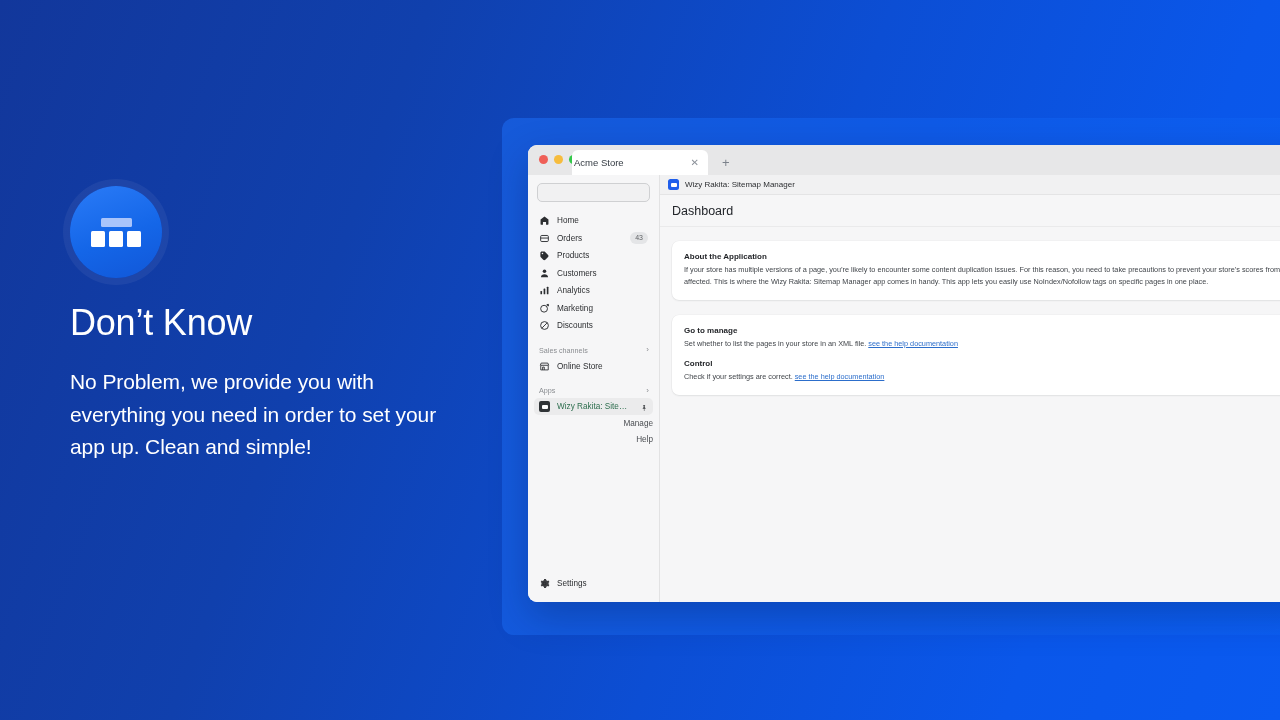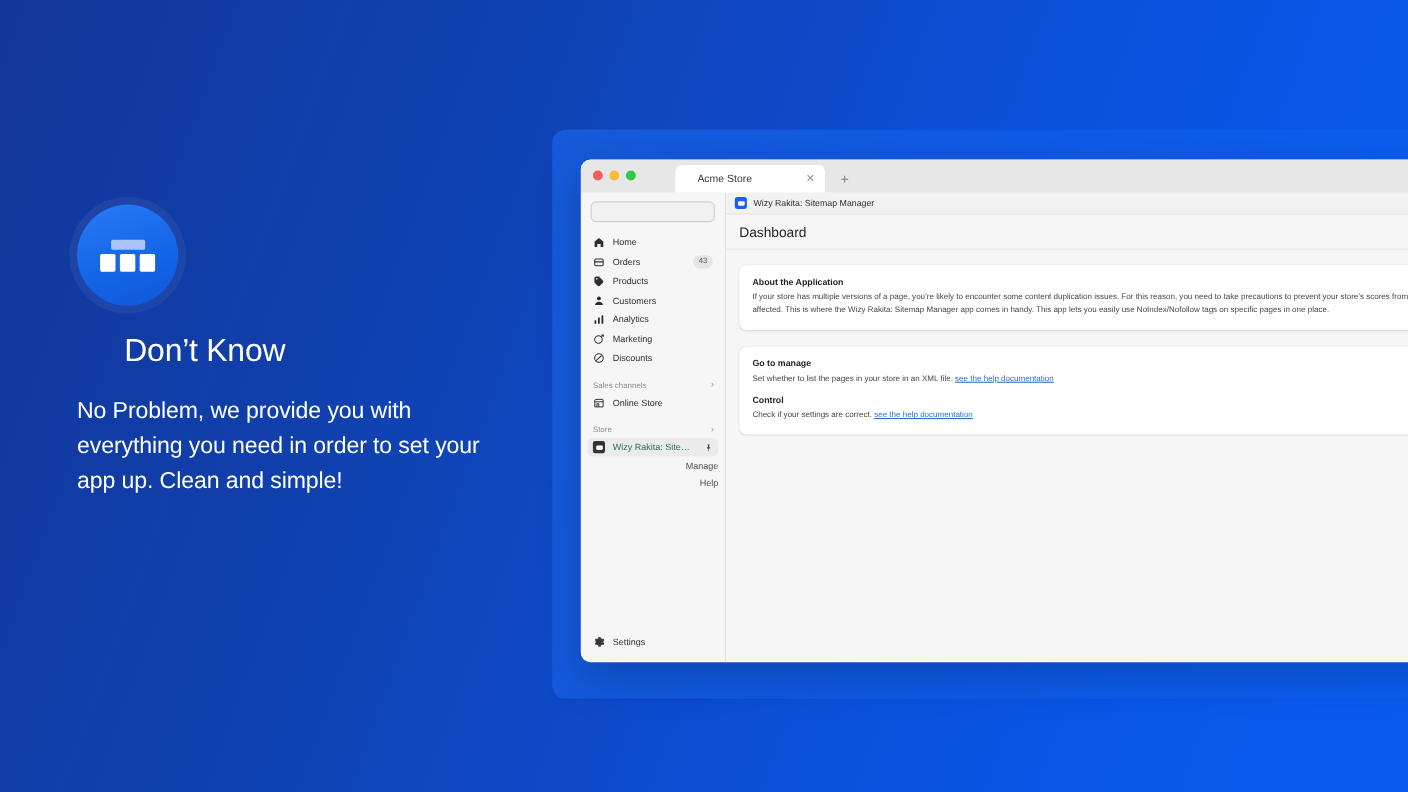--- a/index.html
+++ b/index.html
@@ -24,22 +24,22 @@
     display: flex; align-items: center; justify-content: center;
     position: relative;
   }
   .logo-mark { width: 48px; display: flex; flex-direction: column; align-items: center; gap: 4px; }
   .logo-top-bar { width: 31px; height: 9px; border-radius: 1.5px; background: #a9c4fb; }
   .logo-row { display: flex; gap: 4px; }
   .logo-sq { width: 14px; height: 16px; border-radius: 1.5px; background: #ffffff; }
 
   .headline { margin-top: 24px; }
   .headline-line1 {
-    font-size: 29px; font-weight: 400; color: #ffffff;
-    letter-spacing: -0.2px; line-height: 1.18; margin-left: 43px;
+    font-size: 36px; font-weight: 400; color: #ffffff;
+    letter-spacing: -0.2px; line-height: 1.18;
   }
   .headline-line2 {
     font-size: 33px; font-weight: 700; color: #ffffff;
     letter-spacing: -0.2px; line-height: 1.25;
     display: flex; align-items: center;
   }
   .headline-accent { color: #f37021; }
   .headline-q { color: #ffffff; }
   .type-cursor {
     display: inline-block;
@@ -84,26 +84,26 @@
   }
   .traffic {
     position: absolute; left: 11px; top: 10px;
     display: flex; gap: 6px;
   }
   .dot { width: 9px; height: 9px; border-radius: 50%; }
   .dot.red { background: #ef5f57; }
   .dot.yellow { background: #f6bc3d; }
   .dot.green { background: #33c84a; }
   .tab {
-    margin-left: 86px;
+    margin-left: 44px;
     width: 136px; height: 25px;
     background: #ffffff;
     border-radius: 6px 6px 0 0;
     display: flex; align-items: center;
-    padding: 0 7px 0 20px;
+    padding: 0 7px 0 2px;
     position: relative;
   }
   .tab-title {
     font-size: 9.5px; color: #333a42;
     flex: 1; white-space: nowrap; overflow: hidden;
   }
   .tab-close {
     font-size: 10px; color: #8b9199; line-height: 1;
     padding: 0 2px;
   }
@@ -366,21 +366,21 @@
                 <path d="M3.2 7.8h13.6v8.4H3.2z"></path>
                 <path d="M2.3 7.8 4 3.8h12l1.7 4"></path>
                 <path d="M6.6 16.2V11h3v5.2"></path>
               </svg>
           </span>
           <span class="nav-label">Online Store</span>
         </div>
       </div>
 
       <div class="nav-section">
-        <span class="nav-section-label">Store</span>
+        <span class="nav-section-label">Apps</span>
         <span class="chevron">›</span>
       </div>
 
       <div class="nav-group">
         <div class="nav-item active">
           <span class="app-tile">
               <i></i>
             </span>
           <span class="nav-label green">Wizy Rakita: Sitemap ...</span>
           <span class="pin-mini">

